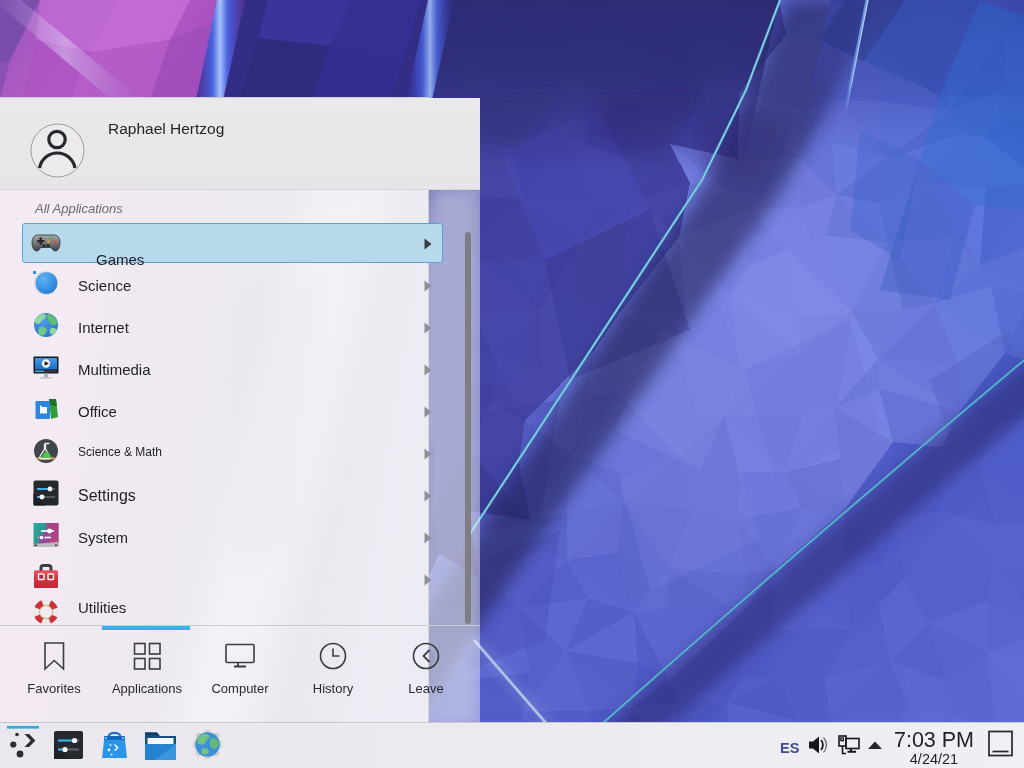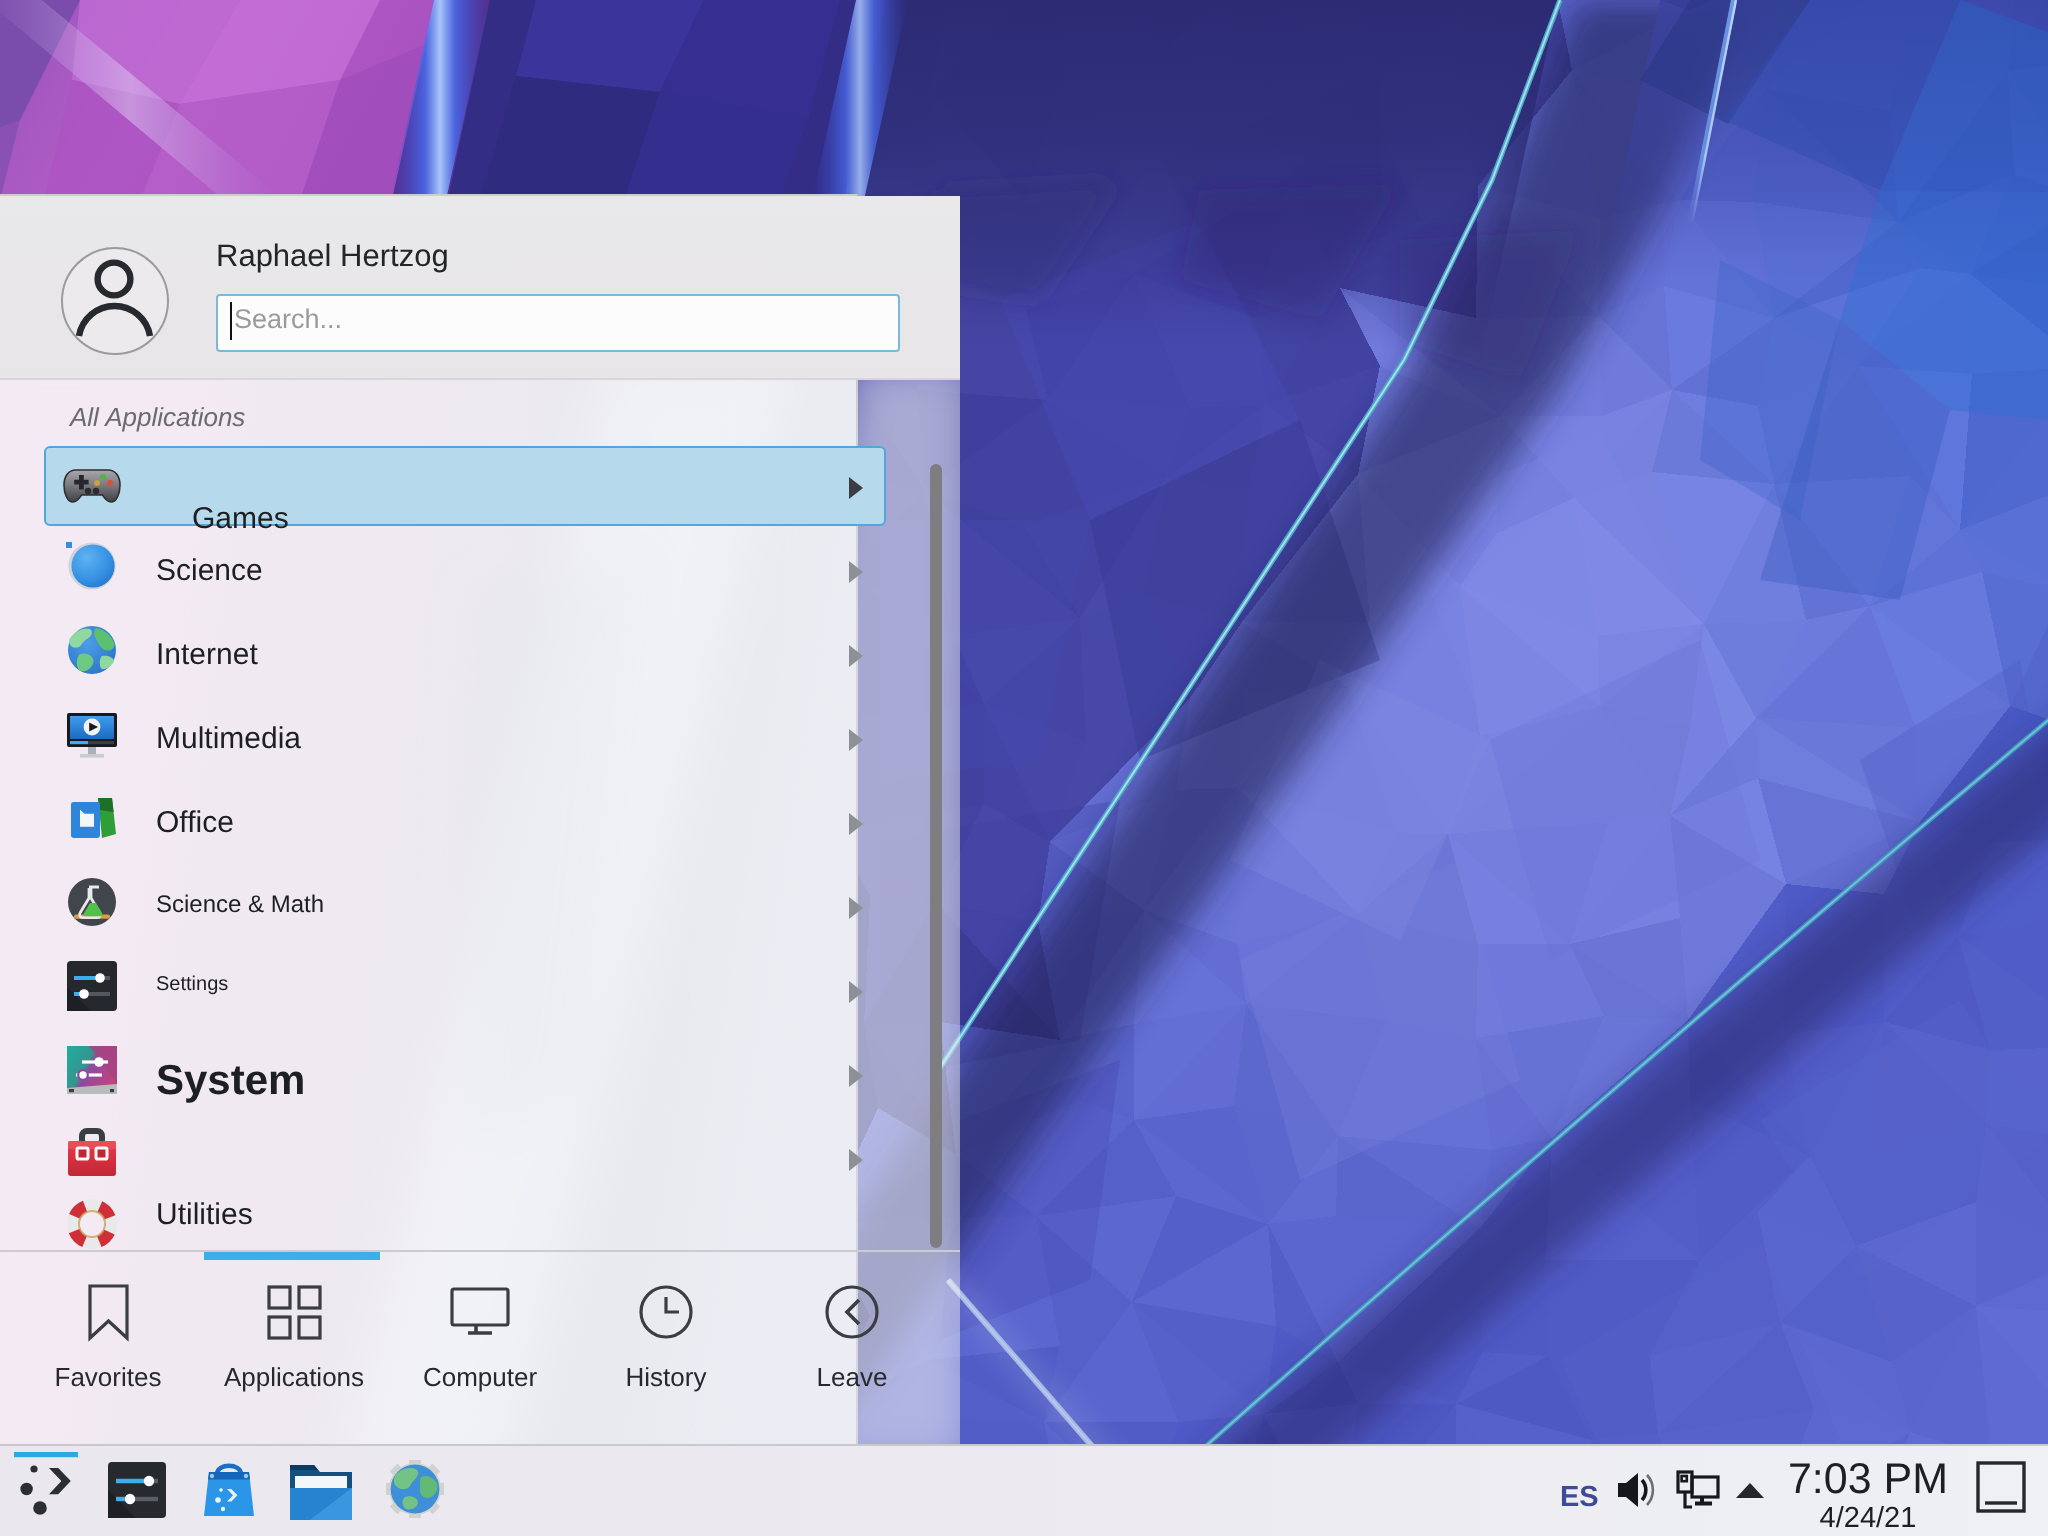--- a/index.html
+++ b/index.html
@@ -655,24 +655,20 @@
     </g>
   </svg>
 
   <div class="abs" style="left:0;top:0;width:480px;height:91px;background:linear-gradient(180deg,#e9e8ea,#e7e5e8);border-bottom:1px solid #d8d6da;"></div>
   <svg class="abs" style="left:30px;top:25px" width="55" height="55" viewBox="0 0 55 55">
     <circle cx="27.5" cy="27.5" r="26.5" fill="#eceaec" stroke="#9b9a9e" stroke-width="1"></circle>
     <circle cx="27" cy="16.5" r="8.2" fill="none" stroke="#26292d" stroke-width="3.2"></circle>
     <path d="M9.5,45 A18,18 0 0 1 45,45" fill="none" stroke="#26292d" stroke-width="3.2"></path>
   </svg>
   <div class="abs" style="left:108px;top:22px;font-size:15.5px;color:#232629;">Raphael Hertzog</div>
-  <div class="abs" style="left:108px;top:49px;width:340px;height:27px;background:#fcfcfc;border:1px solid #7cb8d8;border-radius:2px;">
-    <div class="abs" style="left:6px;top:3px;width:1px;height:19px;background:#111;"></div>
-    <div class="abs" style="left:8px;top:4px;font-size:13.5px;color:#9a9a9d;">Search...</div>
-  </div>
 
   <div class="abs" style="left:35px;top:103px;font-size:13px;color:#6a6b6e;font-style:italic;">All Applications</div>
 
   <div id="rows" class="abs" style="left:0;top:125px;width:480px;height:402px;overflow:hidden;">
 
     <div class="abs" style="left:22px;top:0px;width:421px;height:40px;background:#b7d9ec;border:1px solid #55a5d9;border-radius:3px;box-sizing:border-box;"></div>
     <svg class="abs" style="left:31px;top:4px" width="30" height="32" viewBox="0 0 30 32">
       <defs>
             <linearGradient id="gpad" x1="0" y1="0" x2="0" y2="1">
         <stop offset="0" stop-color="#a8a8ac"></stop>
@@ -774,21 +770,21 @@
     <svg class="abs" style="left:32px;top:256px" width="28" height="28" viewBox="0 0 28 28">
       <rect x="1.5" y="1.5" width="25" height="25" rx="2" fill="#25282d"></rect>
       <path d="M1.5,26.5 v-12 l12,12 z" fill="#1c1f23"></path>
       <line x1="5" y1="10" x2="18" y2="10" stroke="#3daee9" stroke-width="2"></line>
       <line x1="18" y1="10" x2="23" y2="10" stroke="#54585e" stroke-width="2"></line>
       <circle cx="18" cy="10" r="2.4" fill="#fff"></circle>
       <line x1="5" y1="18" x2="9.5" y2="18" stroke="#3daee9" stroke-width="2"></line>
       <line x1="9.5" y1="18" x2="23" y2="18" stroke="#54585e" stroke-width="2"></line>
       <circle cx="10" cy="18" r="2.4" fill="#fff"></circle>
     </svg>
-    <div class="abs" style="left:78px;top:264px;font-size:10px;color:#1d2023;">Settings</div>
+    <div class="abs" style="left:78px;top:264px;font-size:16px;color:#1d2023;">Settings</div>
     <svg class="abs" style="left:423px;top:267px" width="10" height="12">
           <polygon points="1.5,0.5 8.5,6 1.5,11.5" fill="#8d9094"></polygon>
         </svg>
 
     <svg class="abs" style="left:32px;top:298px" width="28" height="28" viewBox="0 0 28 28">
       <defs>
             <linearGradient id="sysg" x1="0" y1="0" x2="1" y2="0.55">
         <stop offset="0" stop-color="#1fae9e"></stop>
               <stop offset="0.45" stop-color="#35958f"></stop>
               <stop offset="0.55" stop-color="#8e4a9e"></stop>
@@ -798,21 +794,21 @@
       <rect x="1.5" y="2" width="25" height="24" fill="url(#sysg)"></rect>
       <path d="M1.5,26 l25,0 0,-5 -25,2 z" fill="#b9bcba"></path>
       <path d="M26.5,2 v19 l-14,-19 z" fill="#a8447f" opacity="0.8"></path>
       <line x1="9" y1="10" x2="22" y2="10" stroke="#fff" stroke-width="1.6"></line>
       <circle cx="17.5" cy="10" r="2.4" fill="#fff"></circle>
       <line x1="6" y1="16.5" x2="19" y2="16.5" stroke="#fff" stroke-width="1.6"></line>
       <circle cx="9.5" cy="16.5" r="2.4" fill="#fff" stroke="#8e4a9e" stroke-width="1.1"></circle>
       <rect x="2.5" y="23.5" width="2.5" height="1.6" fill="#3a3d41"></rect>
       <rect x="23" y="23.5" width="2" height="1.6" fill="#3a3d41"></rect>
     </svg>
-    <div class="abs" style="left:78px;top:306px;font-size:21px;color:#1d2023;font-weight:bold;">System</div>
+    <div class="abs" style="left:78px;top:306px;font-size:15px;color:#1d2023;">System</div>
     <svg class="abs" style="left:423px;top:309px" width="10" height="12">
           <polygon points="1.5,0.5 8.5,6 1.5,11.5" fill="#8d9094"></polygon>
         </svg>
 
     <svg class="abs" style="left:32px;top:340px" width="28" height="28" viewBox="0 0 28 28">
       <defs>
             <linearGradient id="tbx" x1="0" y1="0" x2="0" y2="1">
         <stop offset="0" stop-color="#e8404f"></stop>
               <stop offset="0.5" stop-color="#d62f3f"></stop>
               <stop offset="1" stop-color="#c12733"></stop>

